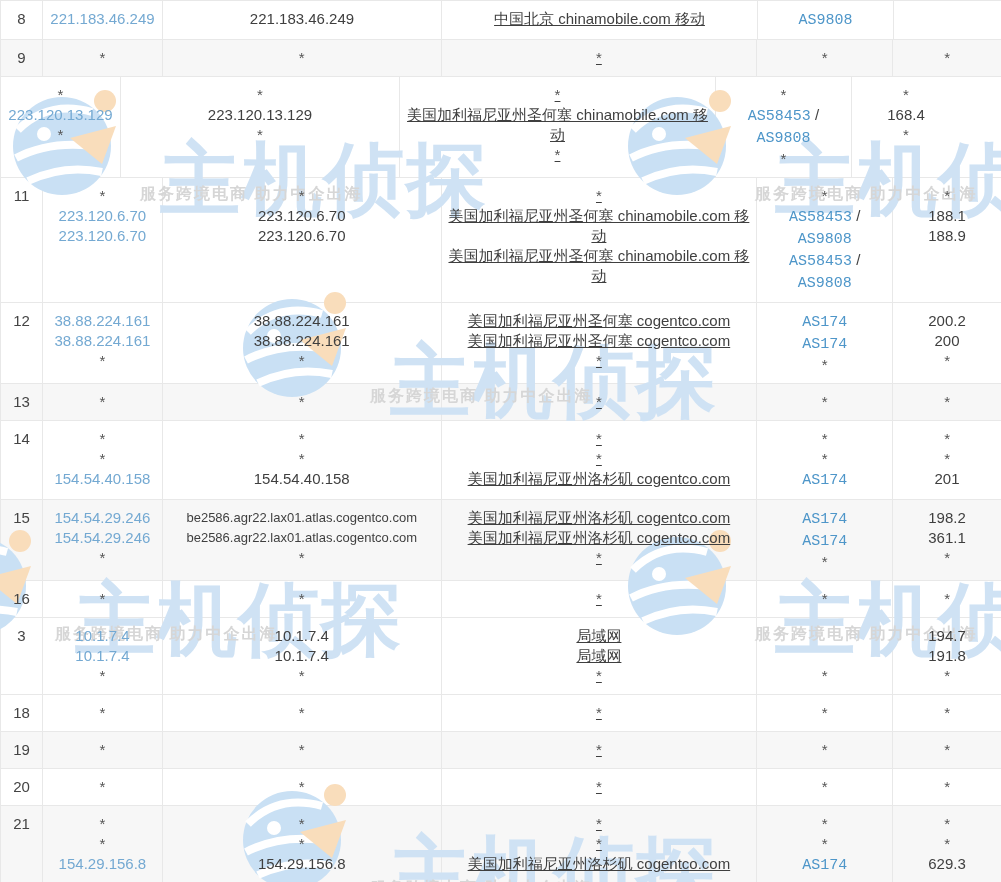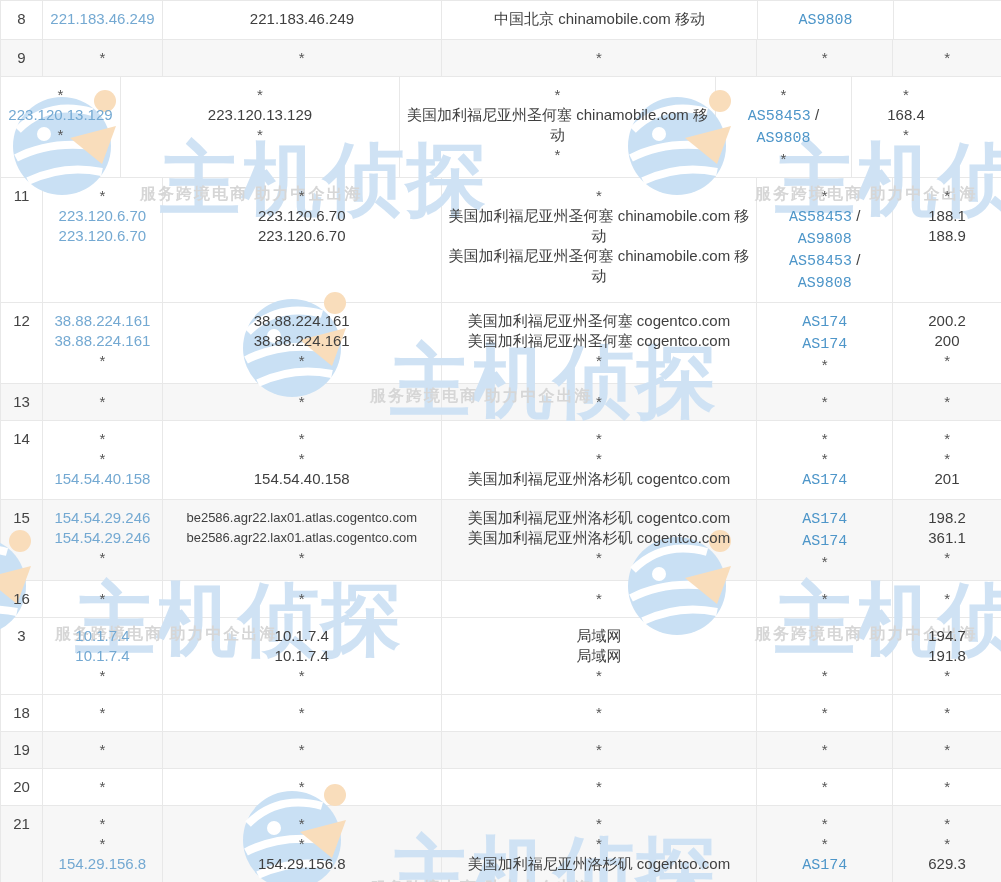--- a/index.html
+++ b/index.html
@@ -11,21 +11,21 @@
   }
   
   .ttable{position:relative;border-top:1px solid var(--border);border-left:1px solid var(--border);}
   .trow{display:flex;align-items:stretch;border-bottom:1px solid var(--border);background:#fff;}
   .trow.shade{background:var(--shade);}
   .cell{box-sizing:border-box;border-right:1px solid var(--border);padding:8px 6px;text-align:center;
         color:var(--text);font-size:15px;}
   .cell-hop{width:42px;color:#444;}
   .cell-ip{width:120px;}
   .cell-host{width:279px;}
-  .cell-loc{width:316px;}
+  .cell-loc{width:316px;text-decoration:underline;}
   .cell-asn{width:136px;}
   .cell-lat{width:108px;border-right:none;}
   .line{line-height:20px;position:relative;z-index:2;min-height:20px;}
   .line.sm{font-size:13px;white-space:nowrap;}
   [data-name="timeout-star"]{color:var(--star);}
   a{text-decoration:none;cursor:pointer;}
   .cell-ip a{color:var(--ip-link);}
   .cell-asn a{color:var(--as-link);font-family:Liberation Mono, monospace;}
   
   .wm{position:absolute;left:0;top:0;width:100%;height:100%;z-index:1;pointer-events:none;overflow:hidden;}

